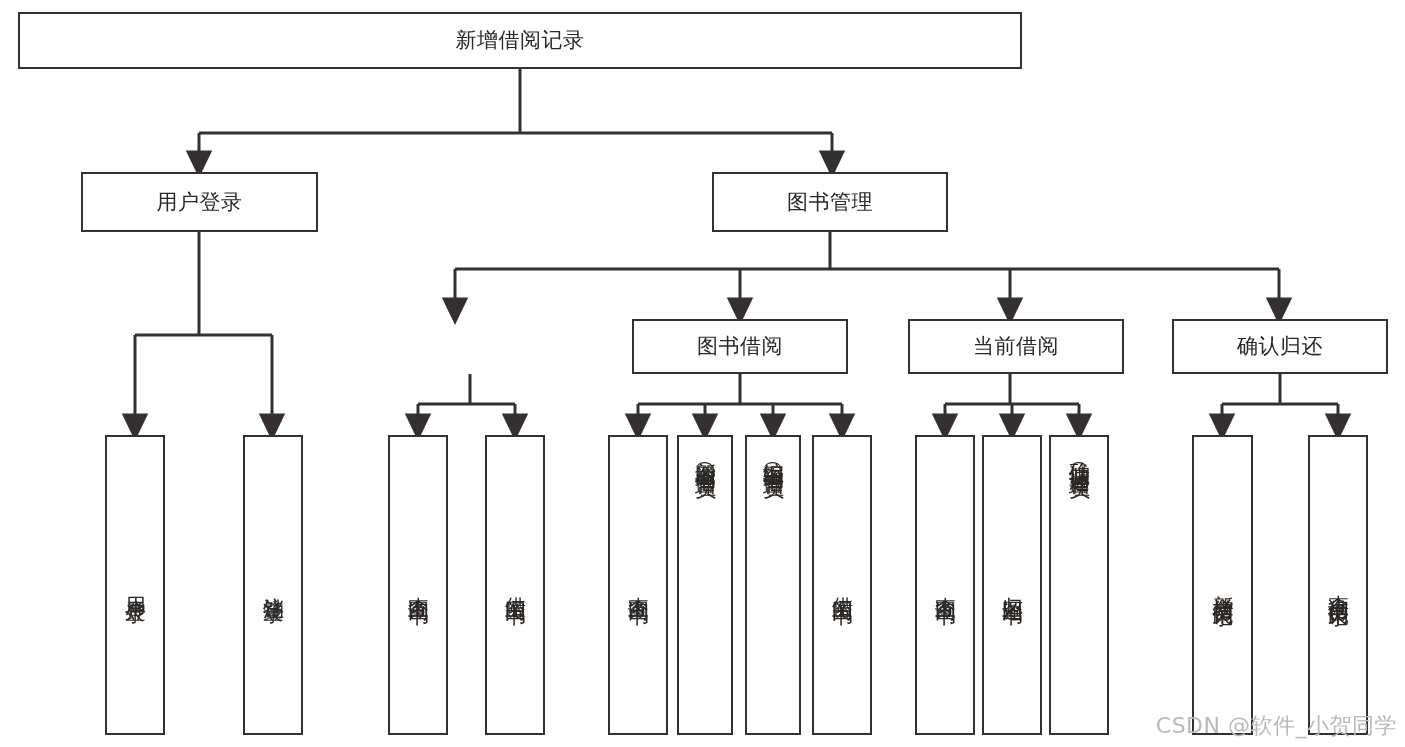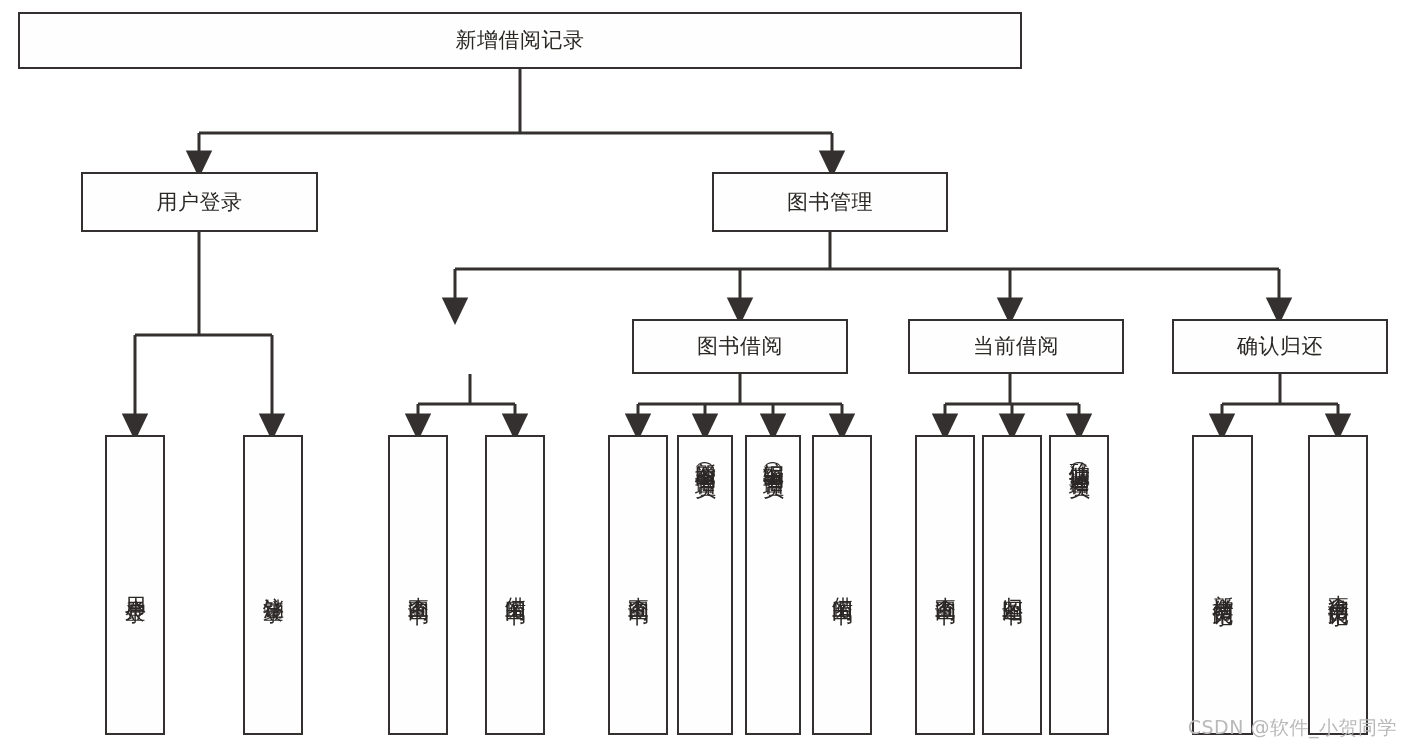--- a/index.html
+++ b/index.html
@@ -55,21 +55,21 @@
     left: 0;
     top: 0;
     width: 1405px;
     height: 747px;
     pointer-events: none;
   }
   .watermark {
     position: absolute;
     right: 8px;
     bottom: 6px;
-    font-size: 19px;
+    font-size: 22px;
     color: #b9b9b9;
     letter-spacing: 0.5px;
     white-space: nowrap;
     font-family: "DejaVu Sans", "Liberation Sans", sans-serif;
   }
 </style>
 </head>
 <body>
 
 <div id="canvas">

